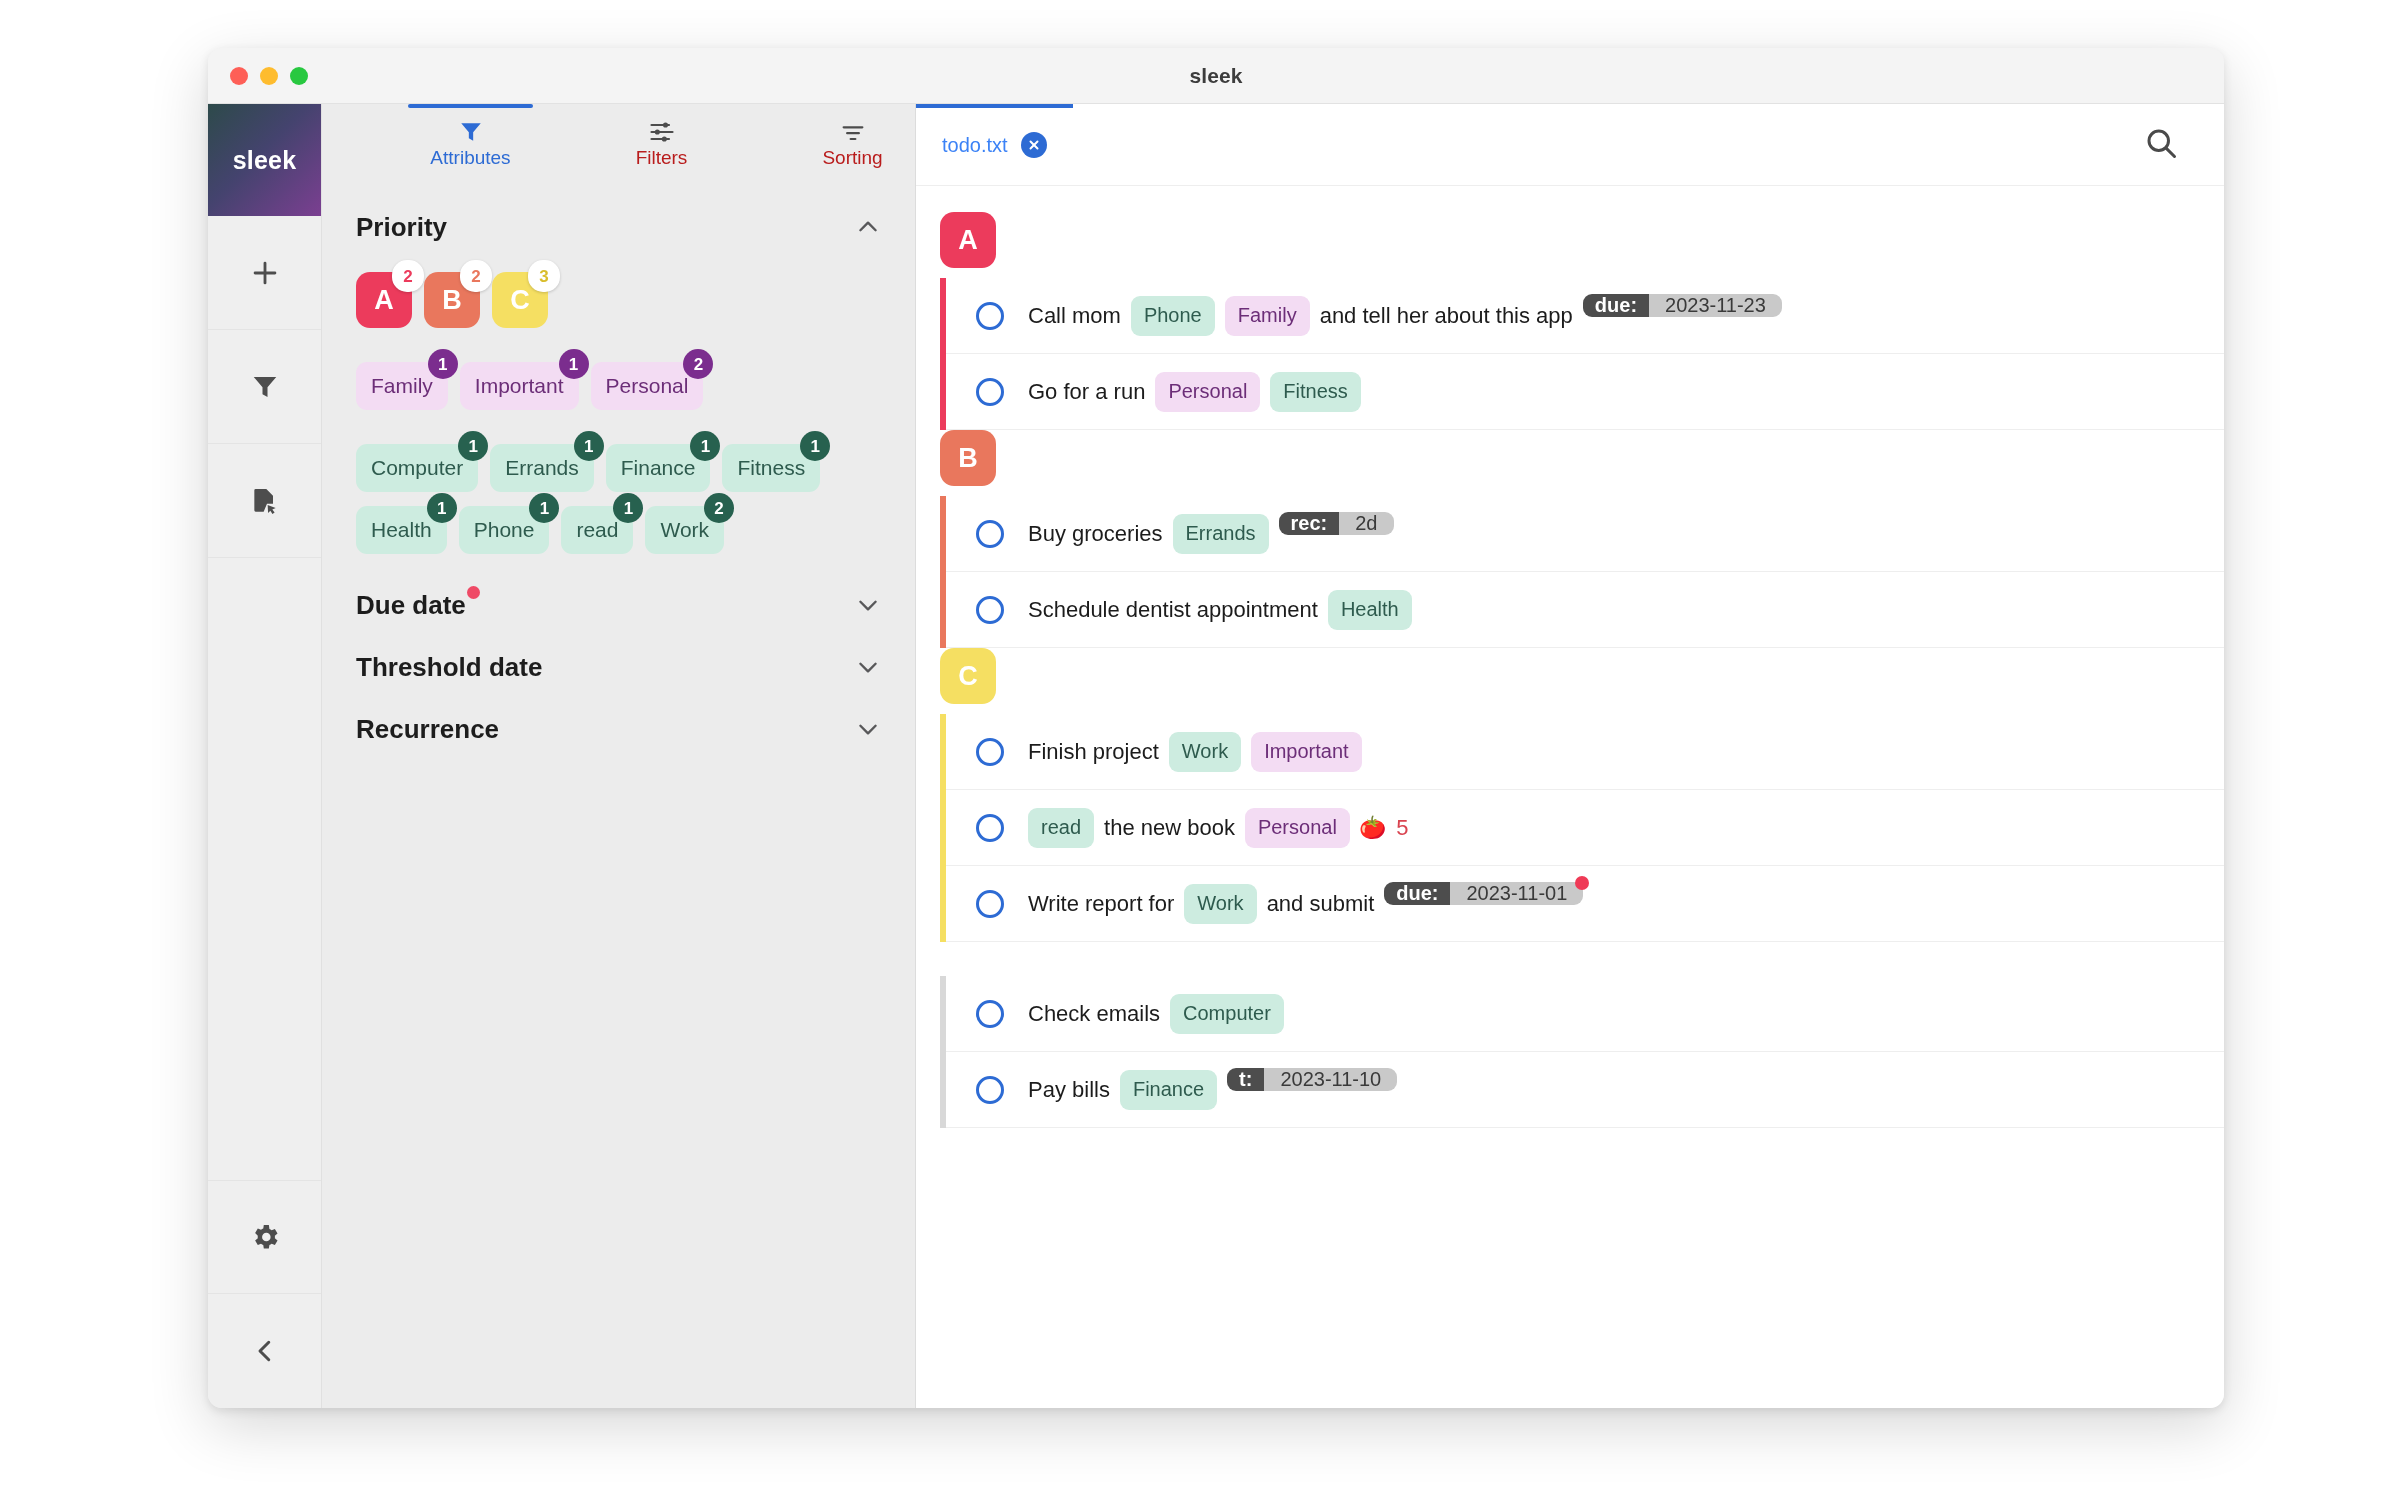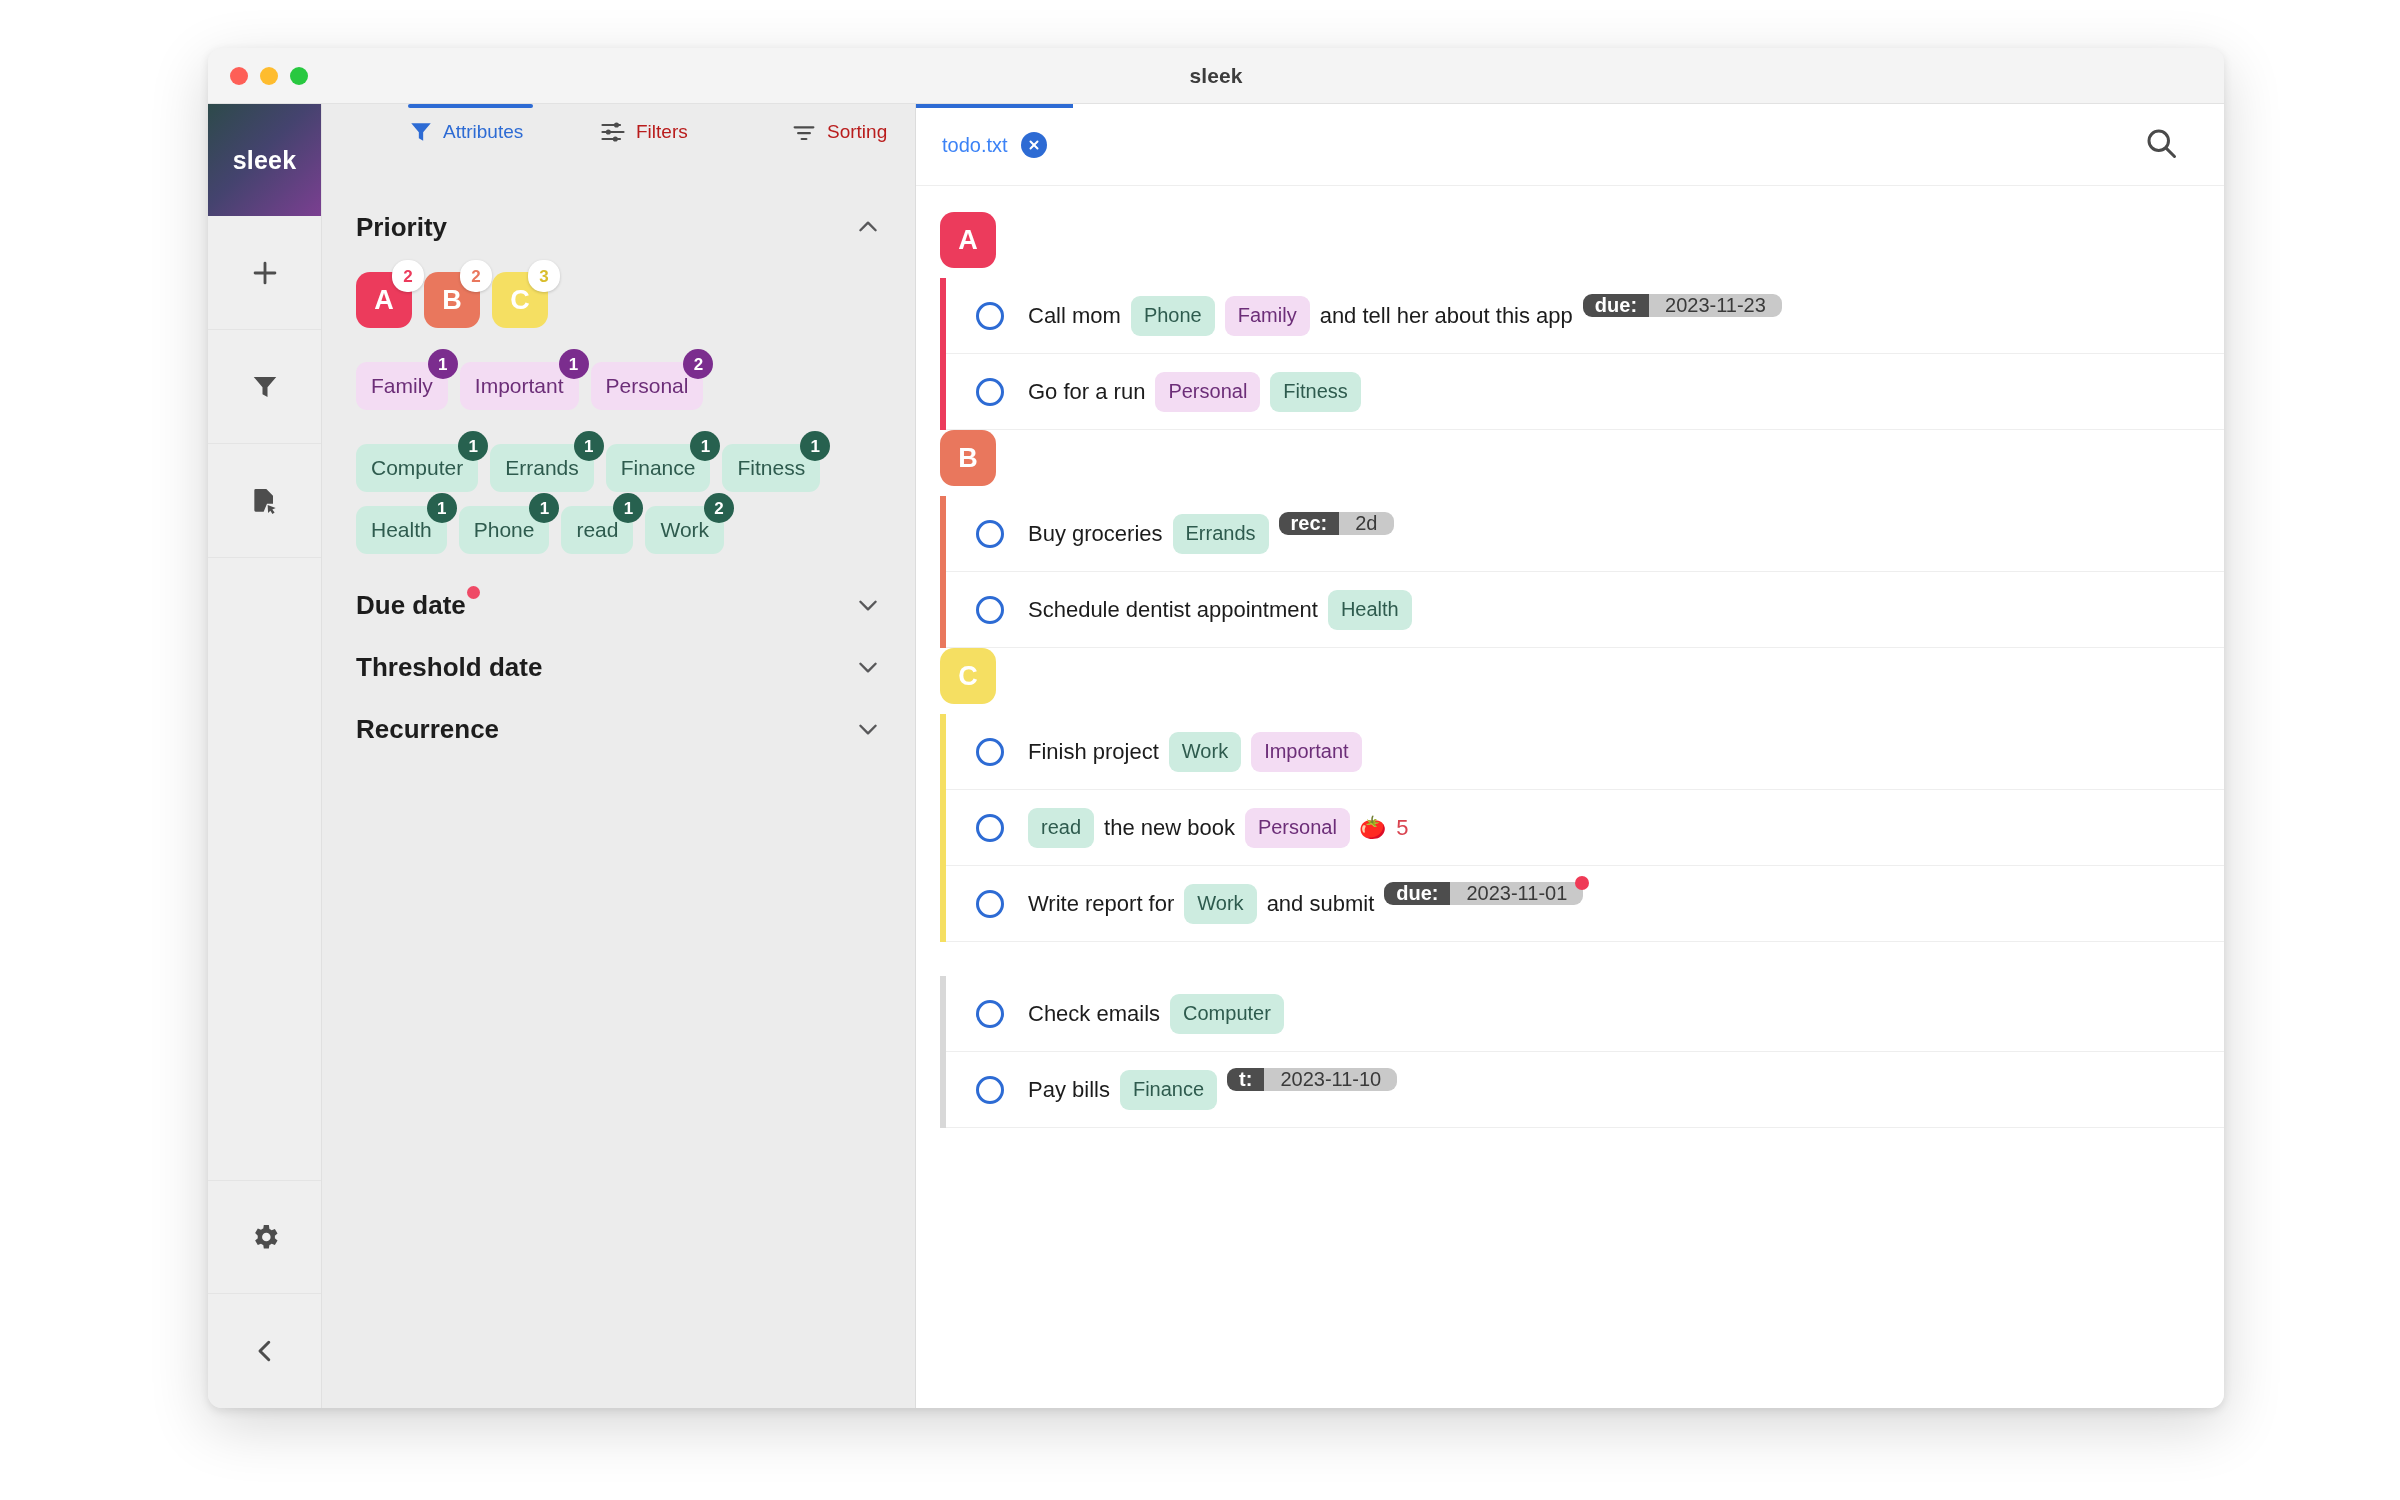--- a/index.html
+++ b/index.html
@@ -117,23 +117,23 @@
     min-height: 82px;
     display: flex;
     align-items: flex-start;
     padding-left: 86px;
     gap: 66px;
   }
   .dtab {
     width: 128px;
     padding-top: 14px;
     display: flex;
-    flex-direction: row;
-    align-items: center;
-    gap: 9px;
+    flex-direction: column;
+    align-items: center;
+    gap: 1px;
     cursor: pointer;
     position: relative;
   }
   .dtab .dtab-underline {
     position: absolute;
     top: 0; left: 0; right: 0;
     height: 4px;
     background: transparent;
     border-radius: 2px;
   }

